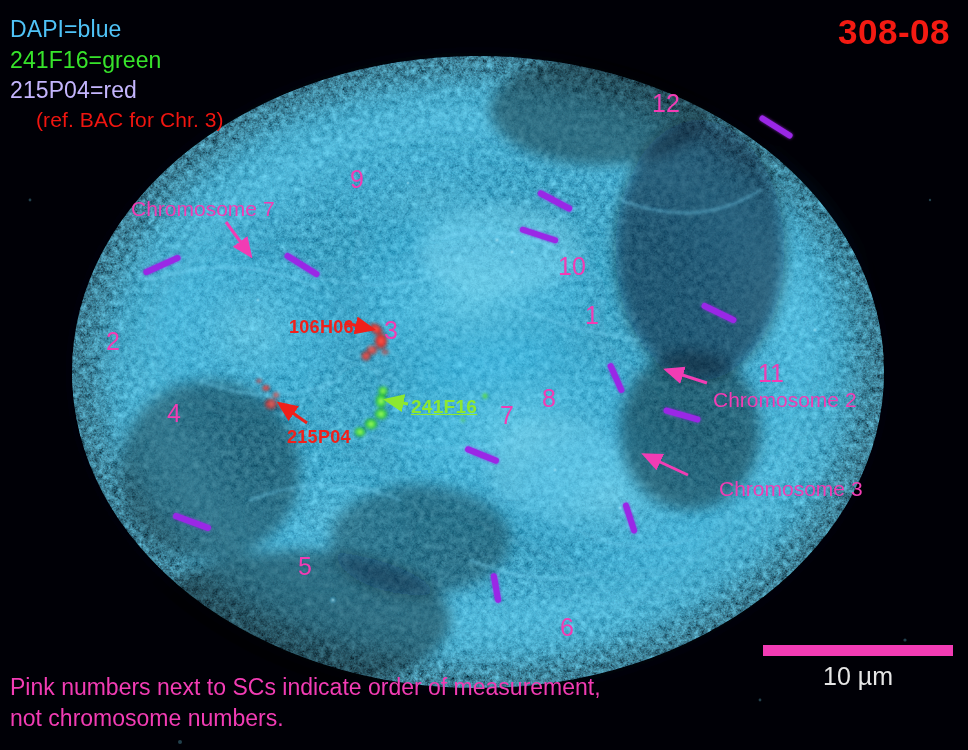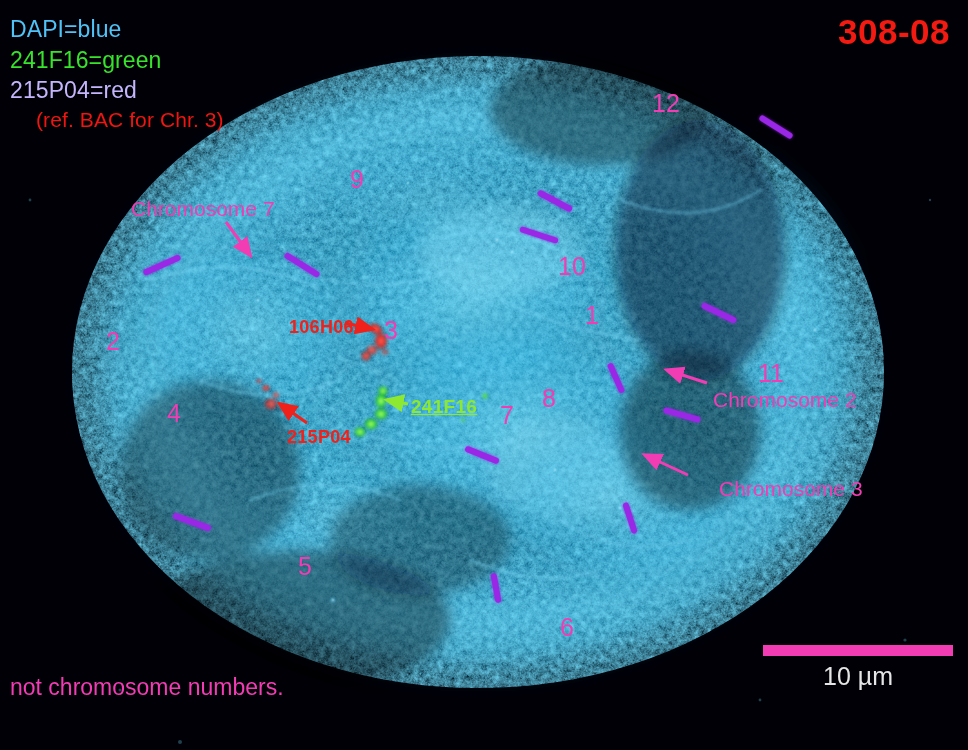--- a/index.html
+++ b/index.html
@@ -288,16 +288,17 @@
   <div id="probes">
       <div class="lbl probe-red" style="left: 289px; top: 318px; color: rgb(240, 32, 26);">106H06</div>
       <div class="lbl probe-red" style="left: 287px; top: 428px; color: rgb(240, 32, 26);">215P04</div>
       <div class="lbl probe-green" style="left: 411px; top: 397px; color: rgb(140, 232, 48); text-decoration: underline;">241F16</div>
     </div>
 
   <div id="sbar"></div>
   <div id="sbtxt">10 µm</div>
 
   <div id="cap">
+    <div>Pink numbers next to SCs indicate order of measurement,</div>
     <div>not chromosome numbers.</div>
   </div>
 
 </div>
 
 </body></html>

